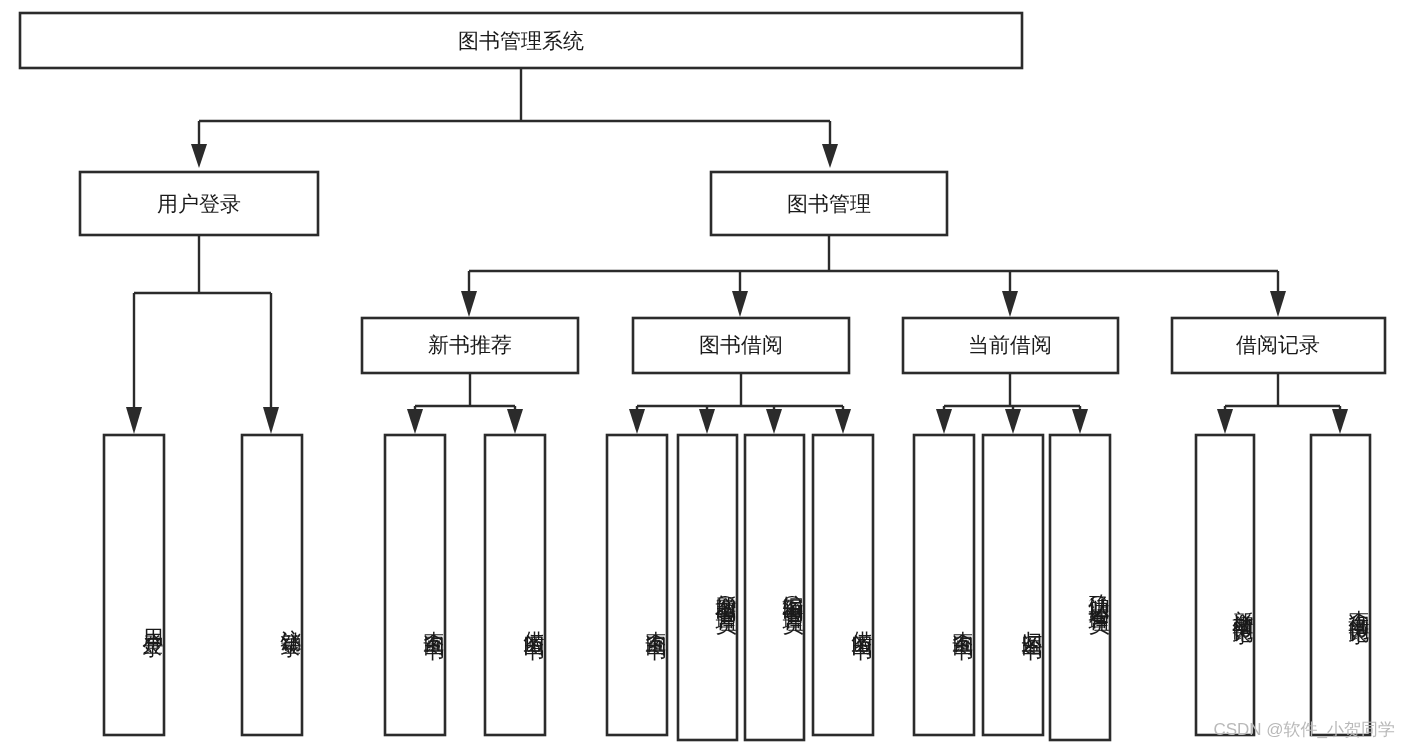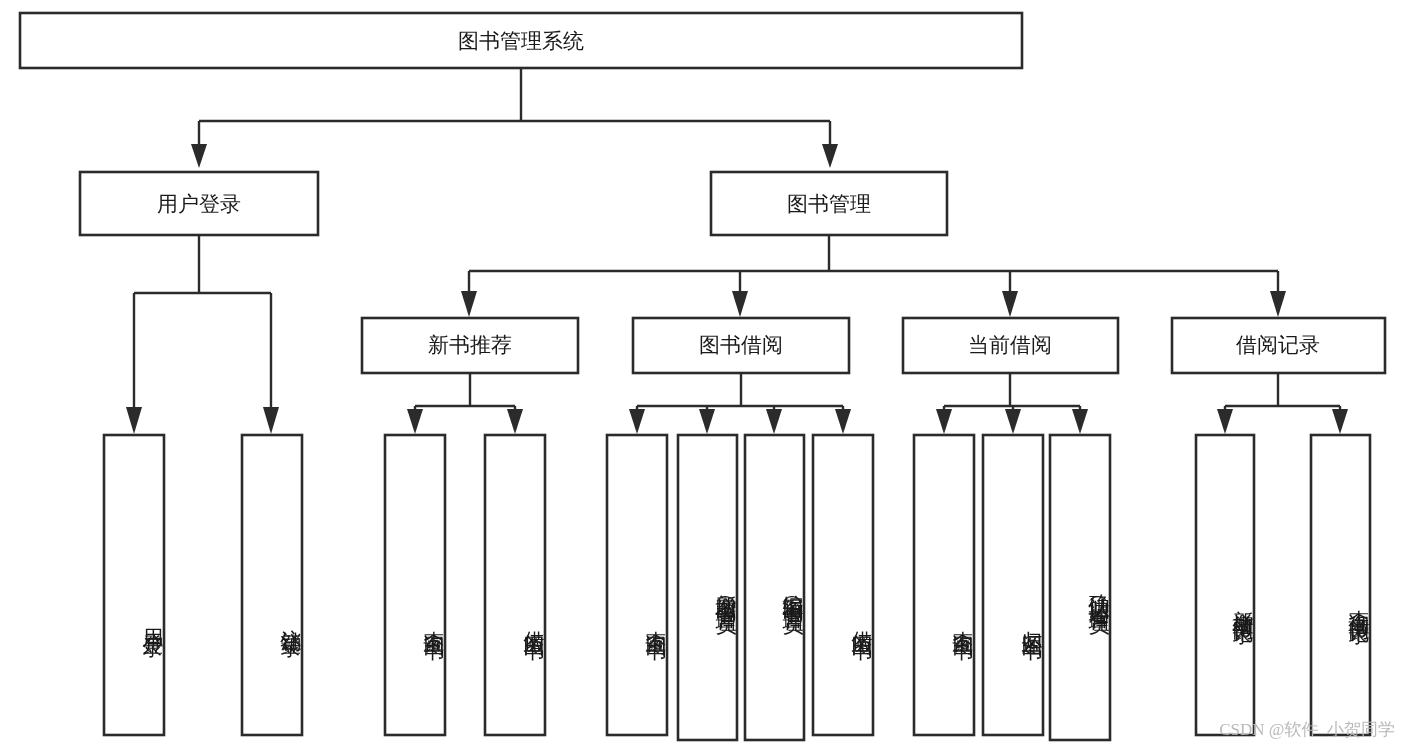--- a/index.html
+++ b/index.html
@@ -60,21 +60,21 @@
     display: flex;
     align-items: flex-start;
     justify-content: center;
     white-space: nowrap;
     pointer-events: none;
   }
   .watermark {
     position: absolute;
     right: 10px;
     bottom: 6px;
-    font-family: Liberation Serif, serif;
+    font-family: Liberation Sans, sans-serif;
     font-size: 17px;
     color: #b9b9b9;
     white-space: nowrap;
   }
 </style>
 </head>
 <body>
 
 <div id="diagram-root">
 

